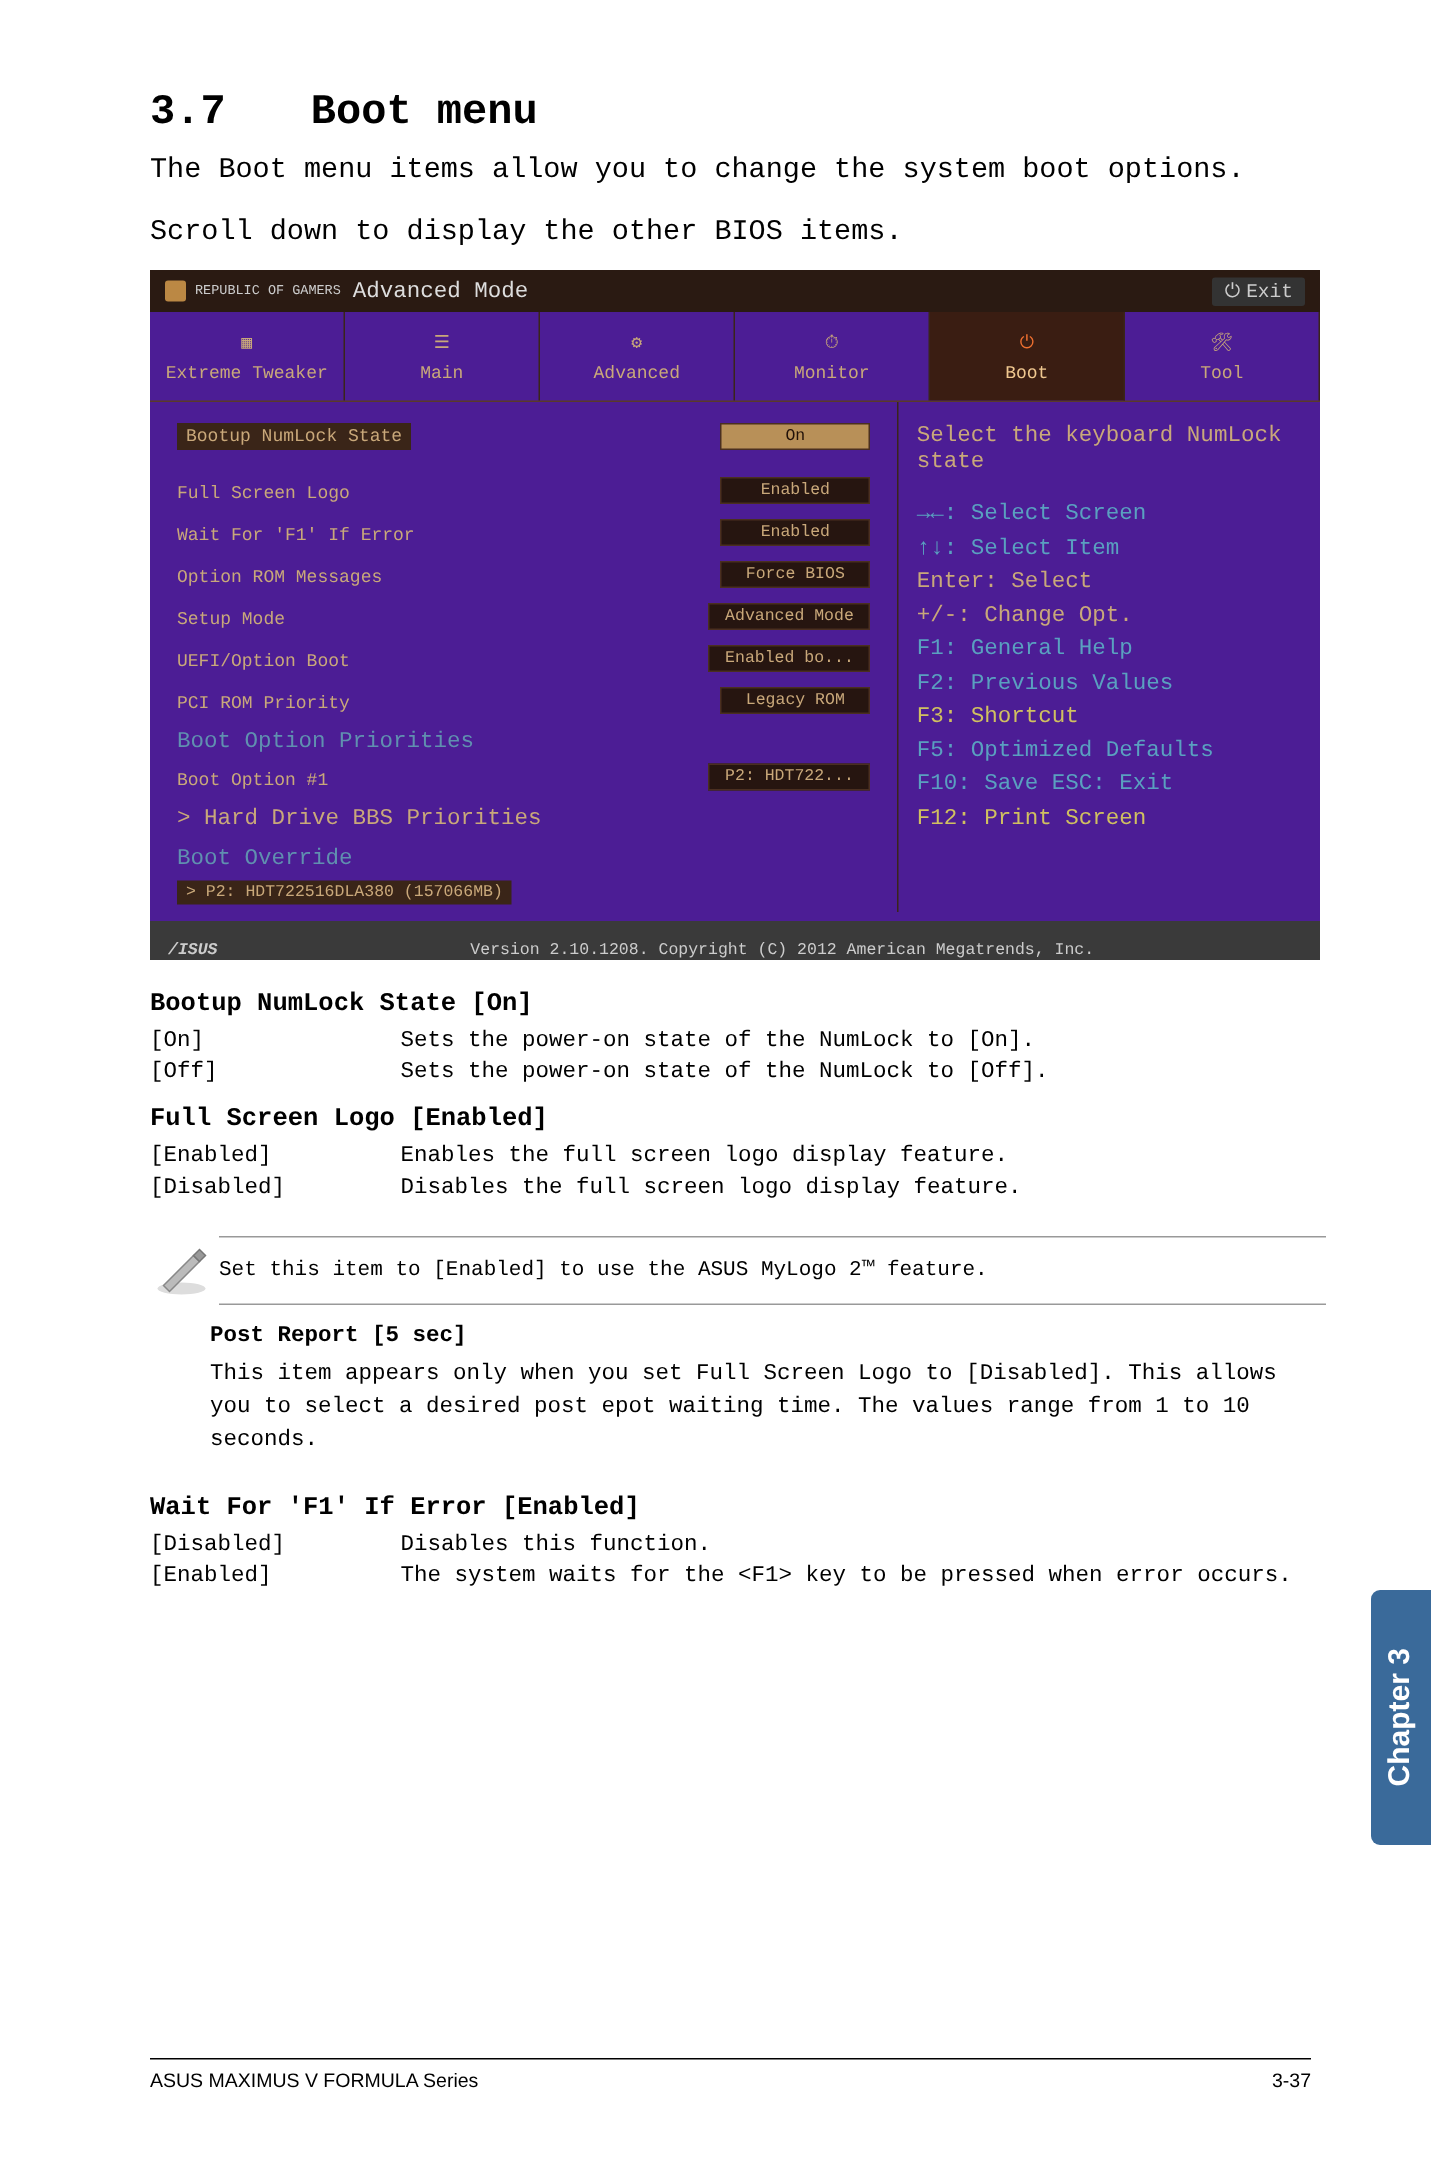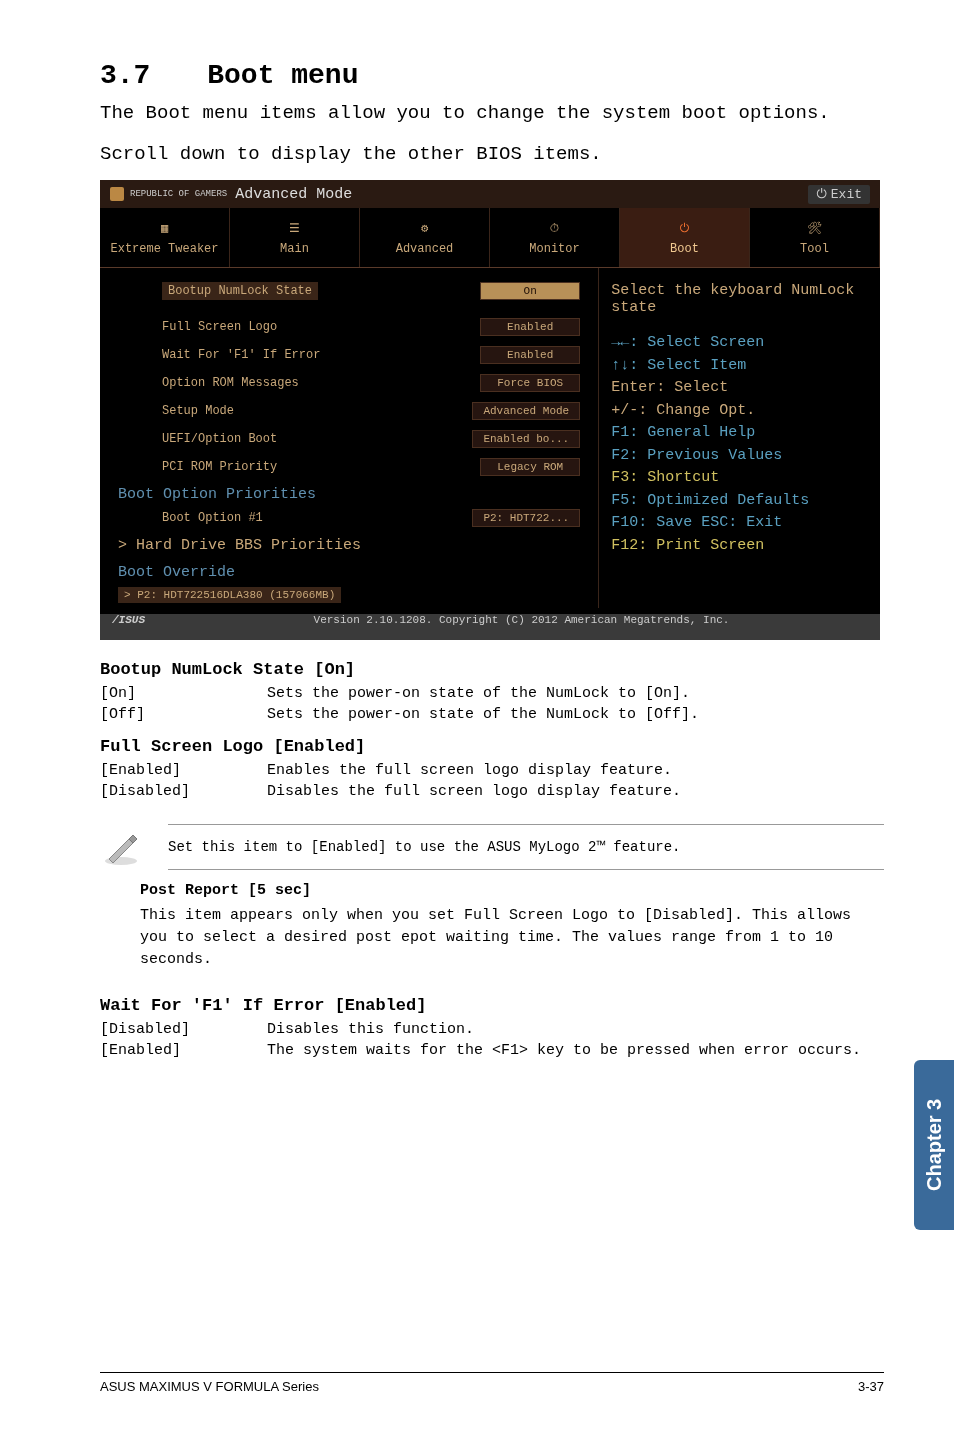--- a/index.html
+++ b/index.html
@@ -10,21 +10,21 @@
       height: 1438px;
       position: relative;
       color: #000;
     }
     .content { padding: 60px 70px 0 100px; font-family: Liberation Mono, monospace; }
     .h1 { font-size: 28px; font-weight: bold; margin-bottom: 8px; }
     .h1-num { display: inline-block; margin-right: 40px; }
     .intro { font-size: 19px; line-height: 1.5; margin-bottom: 12px; }
     
     .bios {
-      width: 780px; height: 460px; background: #000000;
+      width: 780px; height: 460px; background: #4c1d95;
       position: relative; color: #d4b896; font-size: 12px;
       margin-bottom: 20px;
     }
     .bios-titlebar {
       height: 28px; background: #2a1a12;
       display: flex; align-items: center; padding: 0 10px;
       font-size: 13px; color: #ccc;
     }
     .bios-logo { display: flex; align-items: center; gap: 6px; }
     .bios-logo-icon { width: 14px; height: 14px; background: #b84; border-radius: 2px; }
@@ -38,48 +38,48 @@
       flex: 1; display: flex; flex-direction: column;
       align-items: center; justify-content: center; gap: 4px;
       font-size: 12px; color: #c9a87a;
       border-right: 1px solid #3a251a;
     }
     .bios-tab.active { background: #3a1d12; color: #f0c890; }
     .tab-icon { width: 18px; height: 18px; display: flex; align-items: center; justify-content: center; }
     .bios-body { display: flex; height: 340px; }
     .bios-left { flex: 1.8; padding: 14px 18px; border-right: 1px solid #3a251a; }
     .bios-right { flex: 1; padding: 14px 12px; font-size: 15px; color: #c9a87a; }
-    .setting-row { display: flex; justify-content: space-between; margin-bottom: 10px; align-items: center; margin-left: 44px; }
+    .setting-row { display: flex; justify-content: space-between; margin-bottom: 10px; align-items: flex-end; }
     .setting-row.hilite .setting-label { background: #3a2518; padding: 2px 6px; }
     .setting-label { color: #c9a87a; font-size: 12px; }
     .setting-val {
       min-width: 100px; text-align: center; padding: 2px 10px;
       background: #261510; color: #c9a87a; font-size: 11px;
       border: 1px solid #4a2f20;
     }
     .setting-val.hilite { background: #b89058; color: #201008; }
     .section-div { margin: 10px 0 6px 0; color: #6090b0; font-size: 15px; }
     .bios-help-list { margin-top: 16px; line-height: 1.5; }
     .bios-help-list .cyan { color: #5aa0c0; }
     .bios-help-list .yellow { color: #d0c060; }
     .bios-footer {
       position: absolute; bottom: 0; left: 0; right: 0;
       height: 26px; background: #3a3a3a;
-      display: flex; align-items: flex-start; padding: 0 12px;
+      display: flex; align-items: flex-end; padding: 0 12px;
       color: #ccc; font-size: 11px; margin-top: 16px;
     }
     .asus-logo { font-weight: bold; font-style: italic; margin-right: 30px; }
     
     .h2 { font-size: 17px; font-weight: bold; margin: 14px 0 6px 0; }
     .opt-row { display: flex; margin-bottom: 4px; font-size: 15px; gap: 17px; }
     .opt-key { width: 150px; }
     
     .note {
       margin: 24px 0 12px 0;
-      display: flex; gap: 26px; align-items: center;
+      display: flex; gap: 4px; 
     }
     .note-icon {
       width: 42px; height: 42px; flex-shrink: 0;
       display: flex; align-items: center; justify-content: center;
     }
     .note-text {
       font-size: 14px; flex: 1;
       border-top: 1px solid #999; border-bottom: 1px solid #999;
       padding: 14px 0 14px 0;
     }
@@ -91,21 +91,21 @@
       position: absolute; right: 0; top: 1060px;
       width: 40px; height: 170px;
       background: #3a6a9a; color: #fff;
       display: flex; align-items: center; justify-content: center;
       writing-mode: vertical-rl; transform: rotate(180deg);
       font-size: 20px; font-weight: bold;
       border-radius: 0 6px 6px 0;
     }
     
     .page-footer {
-      position: absolute; bottom: 44px; left: 100px; right: 70px;
+      position: absolute; bottom: 44px; left: 100px; right: 80px;
       border-top: 1px solid #000; padding-top: 6px;
       display: flex; justify-content: space-between; font-size: 13px;
     }
   </style>
 </head>
 <body>
 
 <div class="content">
   <h1 class="h1">
     <span class="h1-num">3.7</span>

